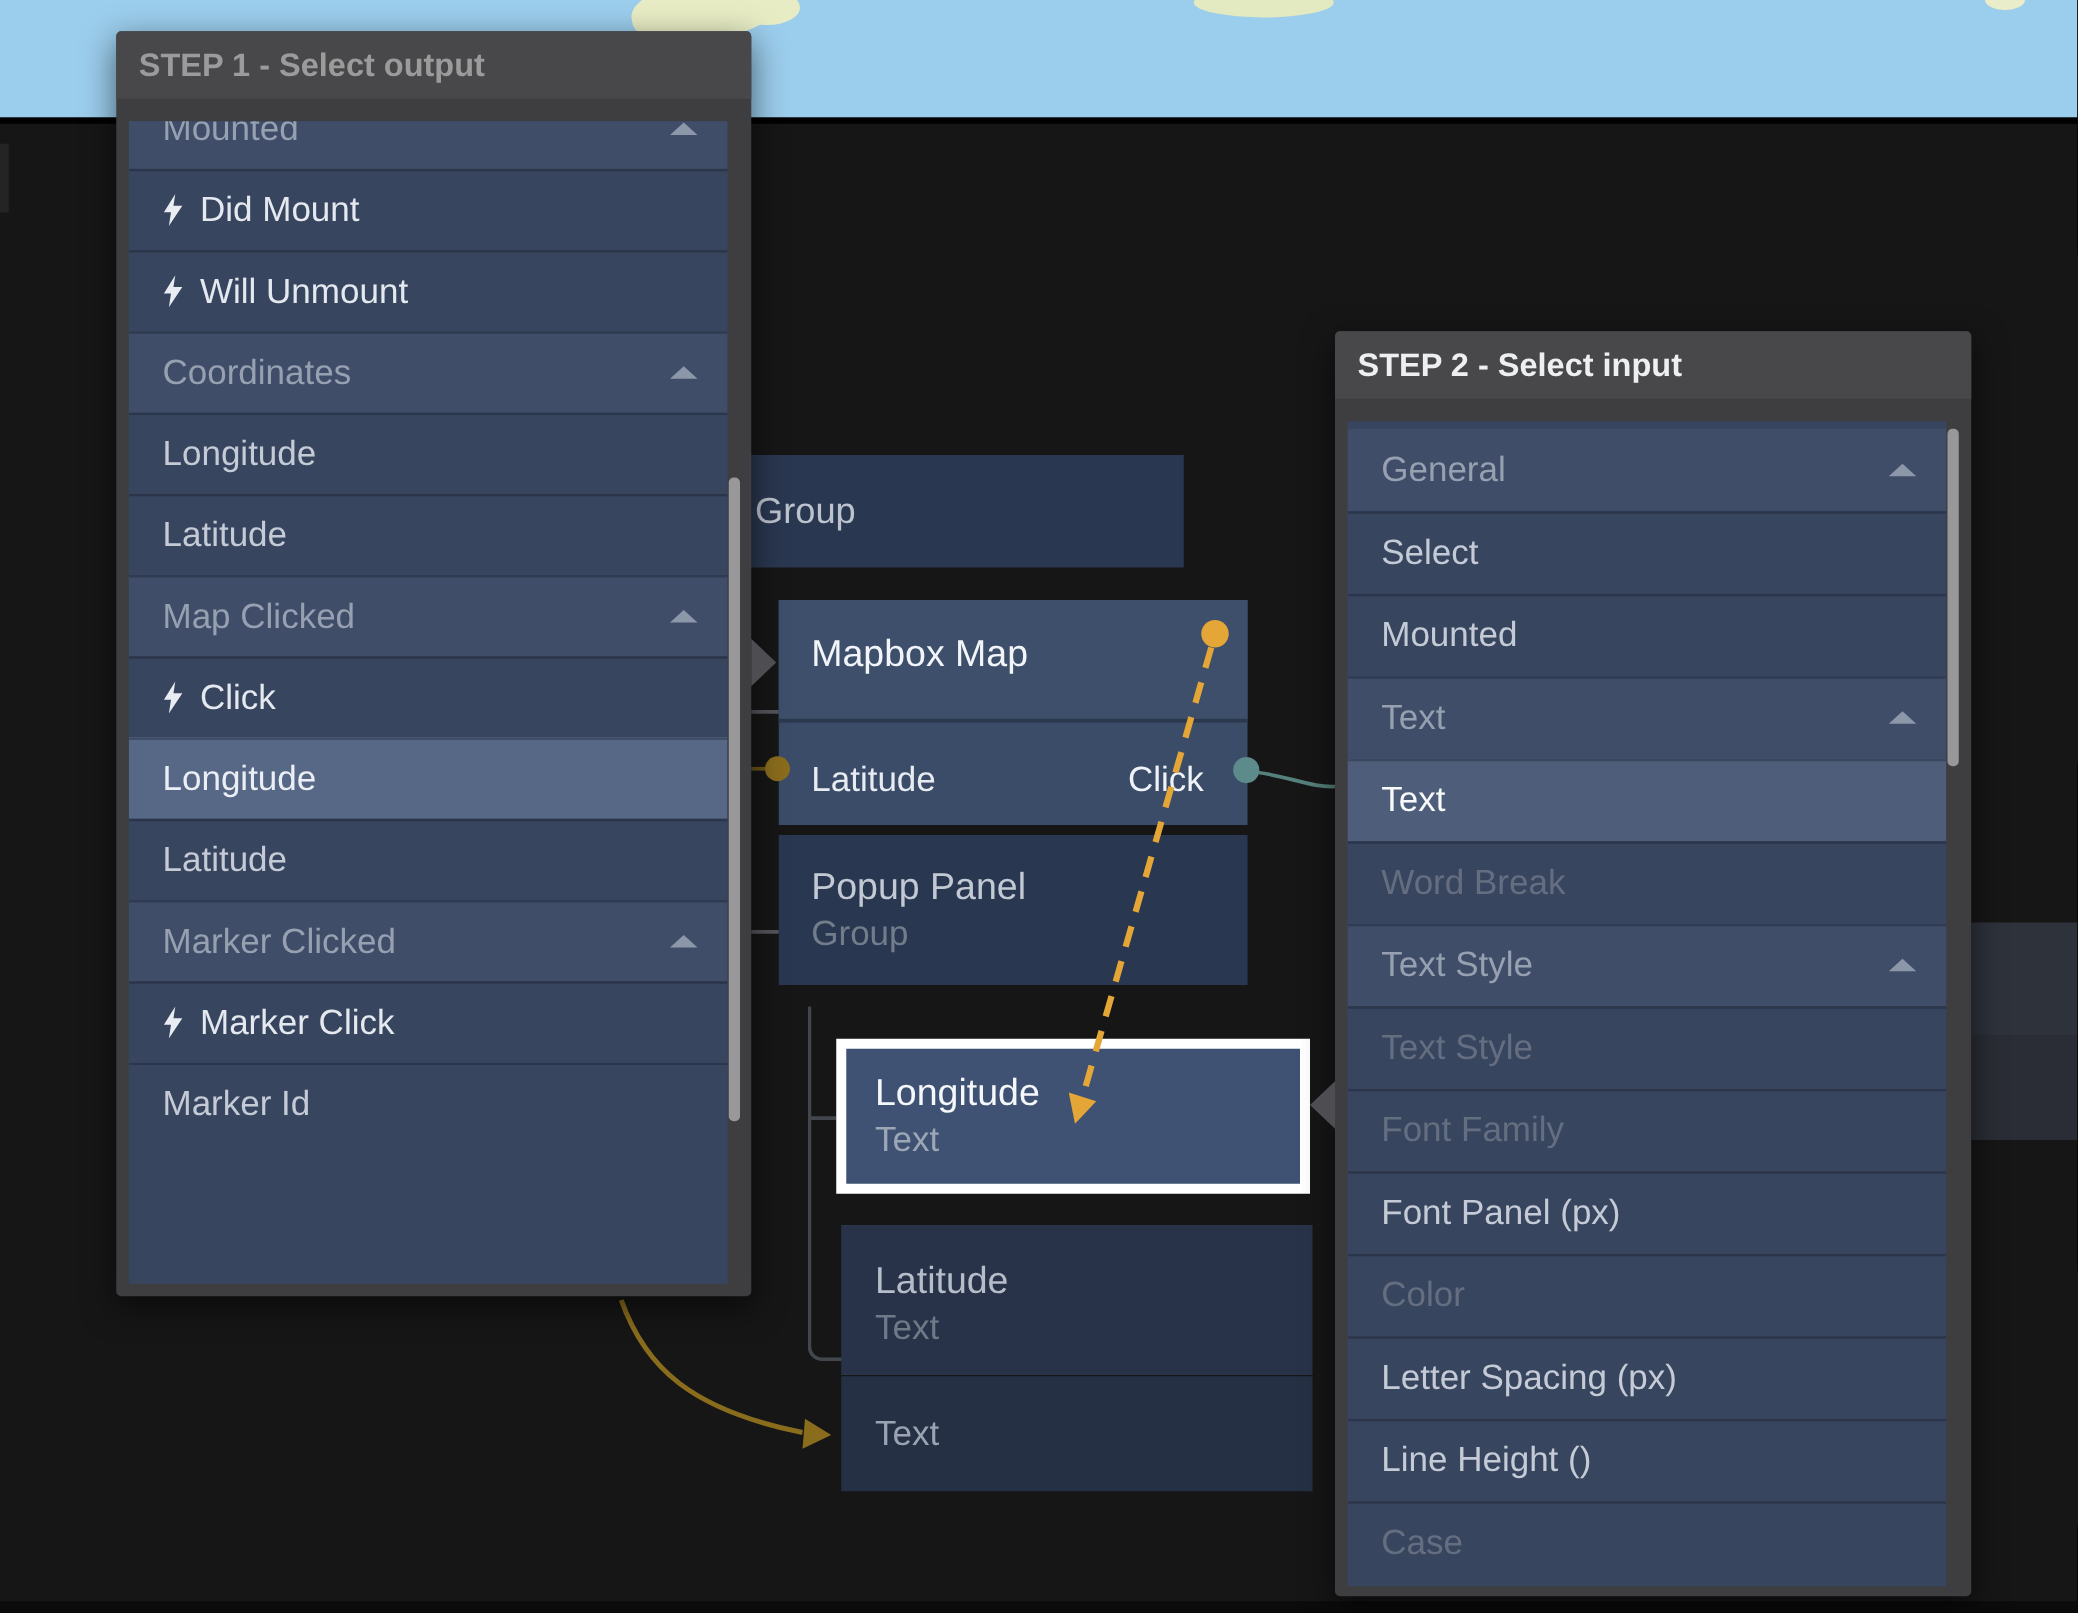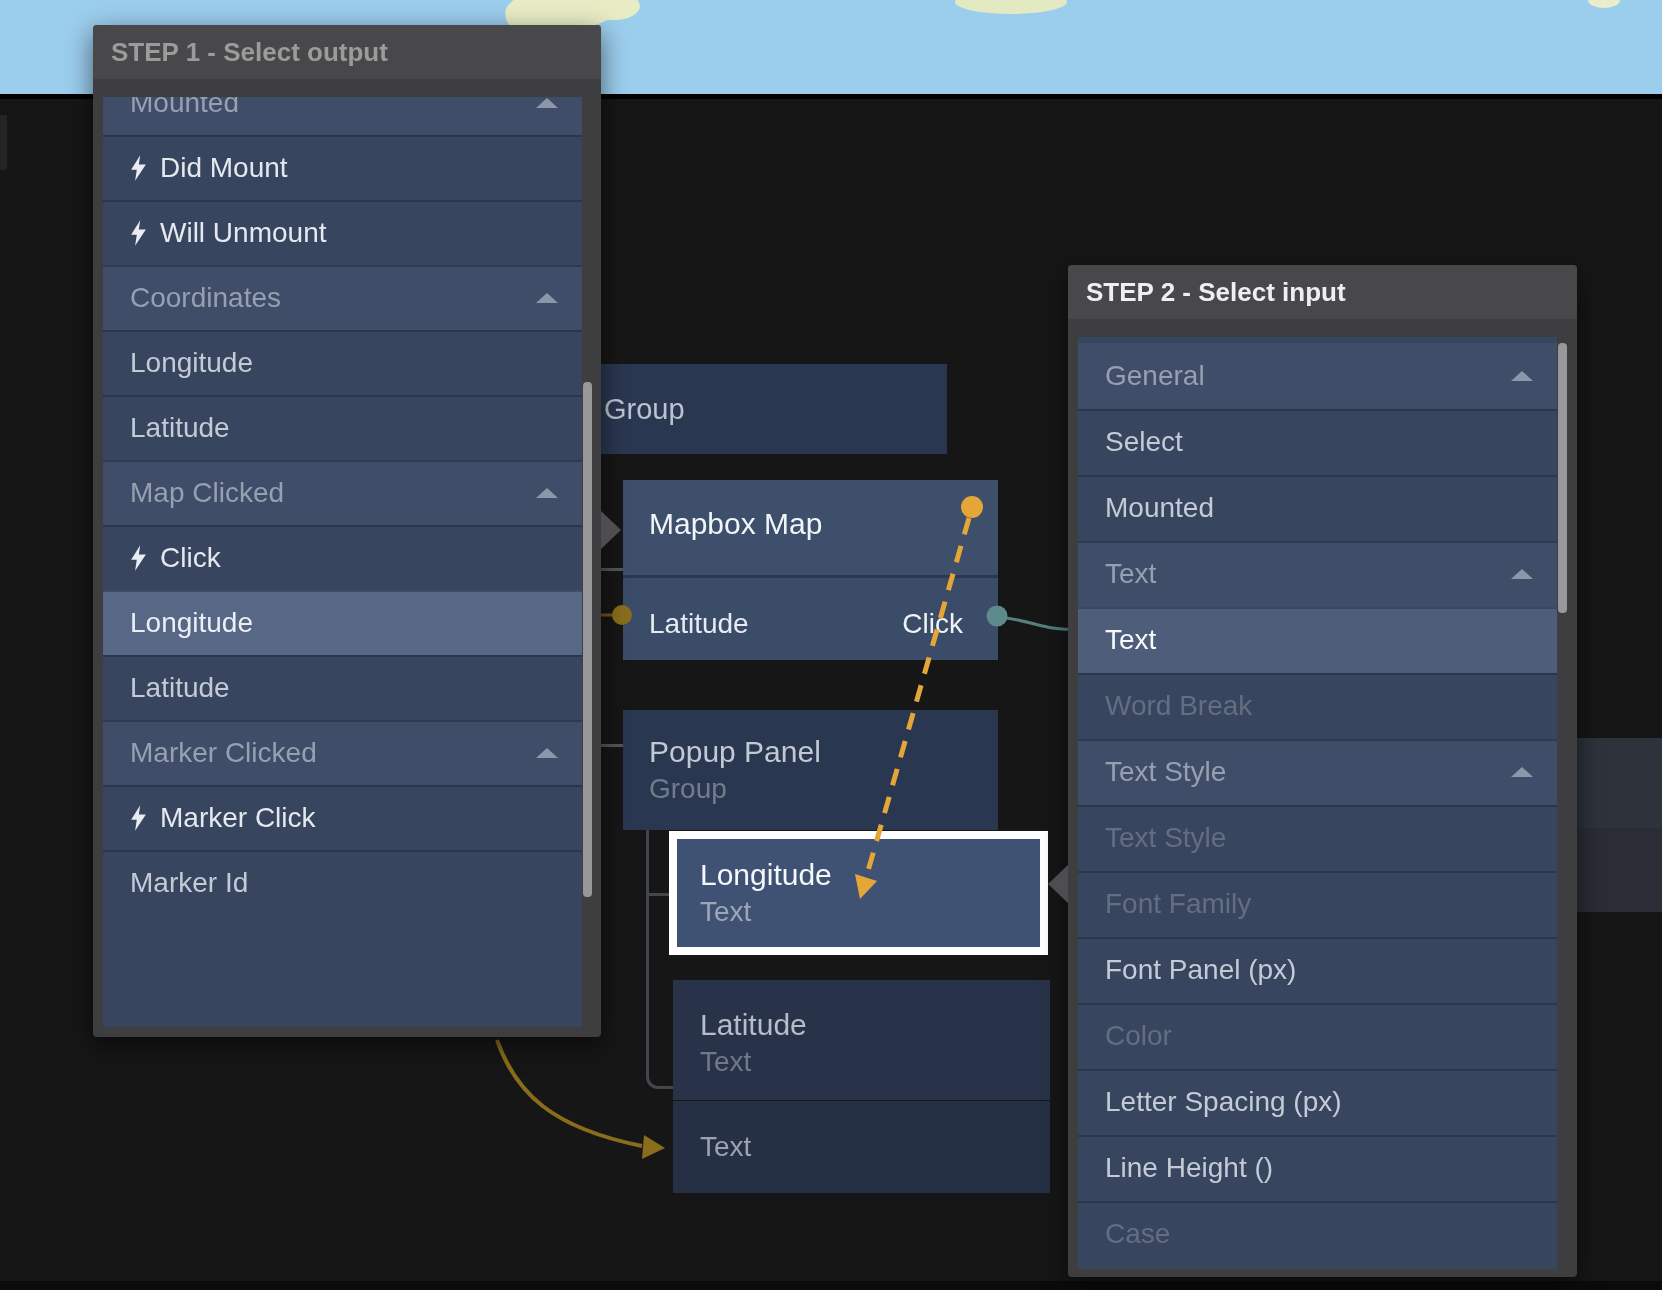--- a/index.html
+++ b/index.html
@@ -33,21 +33,21 @@
   .node-group{left:560px;top:364px;width:387px;height:90px;background:#2a3750;}
   .node-group .glabel{position:absolute;left:44px;top:0;height:90px;line-height:90px;font-size:29px;color:#bcc3ce;}
 
   .node-mapbox{left:623px;top:480px;width:375px;height:180px;background:#3b4c68;}
   .mapbox-title{height:98px;line-height:87px;padding-left:26px;font-size:30px;color:#f1f5f9;
                 background:#3e4f6b;box-shadow:inset 0 -3px 0 rgba(10,14,22,0.35);}
   .mapbox-ports{display:flex;justify-content:space-between;align-items:center;height:50px;margin-top:21px;
                 padding:0 35px 0 26px;font-size:28px;}
   .port-in-label{color:#e7ecf2;} .port-out-label{color:#eff3f7;}
 
-  .node-popup{left:623px;top:710px;width:375px;height:120px;background:#2a3750;
+  .node-popup{left:623px;top:668px;width:375px;height:120px;background:#2a3750;
               display:flex;flex-direction:column;justify-content:center;padding-left:26px;box-sizing:border-box;}
   .node-popup .t1{font-size:30px;line-height:38px;color:#c2c9d4;}
   .node-popup .t2{font-size:28px;line-height:36px;color:#727c8b;}
 
   .node-longitude{left:669px;top:831px;width:379px;height:124px;background:#ffffff;}
   .node-longitude .inner{position:absolute;left:8px;top:8px;right:8px;bottom:8px;background:#405273;
                          padding:17px 0 0 23px;box-sizing:border-box;}
   .node-longitude .t1{font-size:30px;line-height:38px;color:#f5f8fb;}
   .node-longitude .t2{font-size:28px;line-height:36px;color:#9ca7b6;}
 

